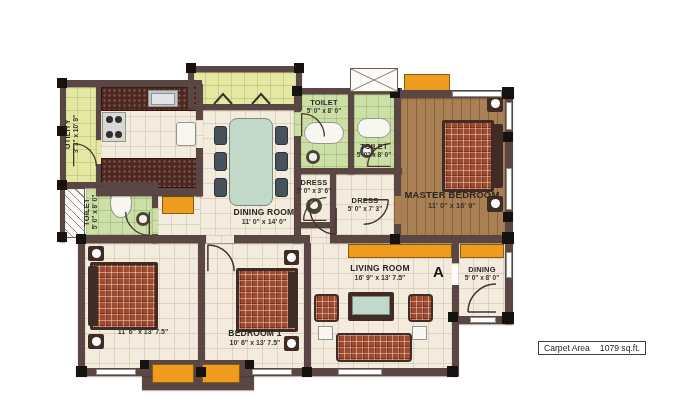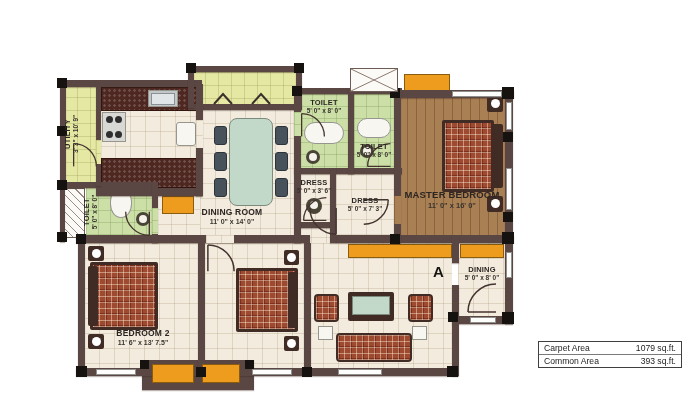--- a/index.html
+++ b/index.html
@@ -35,21 +35,21 @@
   .rlabel{position:absolute;text-align:center;color:#2c2623;line-height:1.25;white-space:nowrap;z-index:30}
   .nm{display:block;font-weight:bold;font-size:8.5px;letter-spacing:.2px}
   .dm{display:block;font-weight:bold;font-size:7px;color:#3a342e}
   .sm .nm{font-size:7.5px}
   .sm .dm{font-size:6.5px}
   .big .nm{font-size:9.5px}
   .vert{transform:rotate(-90deg)}
   .amark{position:absolute;z-index:30;font-size:15px;font-weight:bold;color:#171310}
   .svgel{position:absolute;z-index:16}
   
-  #area-table{position:absolute;left:538px;top:341px;width:144px;background:#fff;border:1px solid #3f3f3f;z-index:40;box-sizing:border-box}
+  #area-table{position:absolute;left:538px;top:341px;width:108px;background:#fff;border:1px solid #3f3f3f;z-index:40;box-sizing:border-box}
   .t-row{display:flex;align-items:center;height:12px;font-size:8.6px;color:#1d1d1d}
   .t-row + .t-row{border-top:1px solid #7a7a7a}
   .t-label{flex:1;padding-left:5px;text-align:left}
   .t-value{padding-right:5px;text-align:right}
 </style>
 </head>
 <body>
 
 <div id="stage">
 
@@ -291,42 +291,45 @@
     <span class="dm">5' 0" x 8' 0"</span>
   </div>
   <div class="rlabel sm" style="left:288px;top:178px;width:52px">
     <span class="nm">DRESS</span>
     <span class="dm">5' 0" x 3' 6"</span>
   </div>
   <div class="rlabel sm" style="left:336px;top:196px;width:58px">
     <span class="nm">DRESS</span>
     <span class="dm">5' 0" x 7' 3"</span>
   </div>
-  <div class="rlabel" style="left:184px;top:207px;width:96px">
+  <div class="rlabel" style="left:216px;top:207px;width:96px">
     <span class="nm">DINING ROOM</span>
     <span class="dm">11' 0" x 14' 0"</span>
   </div>
   <div class="rlabel big" style="left:398px;top:189px;width:108px">
     <span class="nm">MASTER BEDROOM</span>
     <span class="dm" style="font-size:7.5px">11' 0" x 16' 0"</span>
   </div>
   <div class="rlabel" style="left:84px;top:328px;width:118px">
-    <span class="nm">BEDROOM 2</span>
     <span class="dm">11' 6" x 13' 7.5"</span>
+  </div>
+  <div class="rlabel" style="left:202px;top:328px;width:106px">
+    <span class="nm">BEDROOM 1</span>
+    <span class="dm">10' 6" x 13' 7.5"</span>
+  </div>
+  <div class="rlabel" style="left:308px;top:263px;width:144px">
+    <span class="nm">LIVING ROOM</span>
+    <span class="dm">16' 9" x 13' 7.5"</span>
   </div>
   <div class="rlabel sm" style="left:460px;top:265px;width:44px">
     <span class="nm">DINING</span>
     <span class="dm">5' 0" x 8' 0"</span>
   </div>
   <div class="amark" style="left:433px;top:263px">A</div>
 
   <div id="area-table">
     <div class="t-row">
       <div class="t-label">Carpet Area</div>
       <div class="t-value">1079 sq.ft.</div>
     </div>
-    <div class="t-row">
-      <div class="t-label">Common Area</div>
-      <div class="t-value">393 sq.ft.</div>
-    </div>
   </div>
 
 </div>
 
 </body></html>

